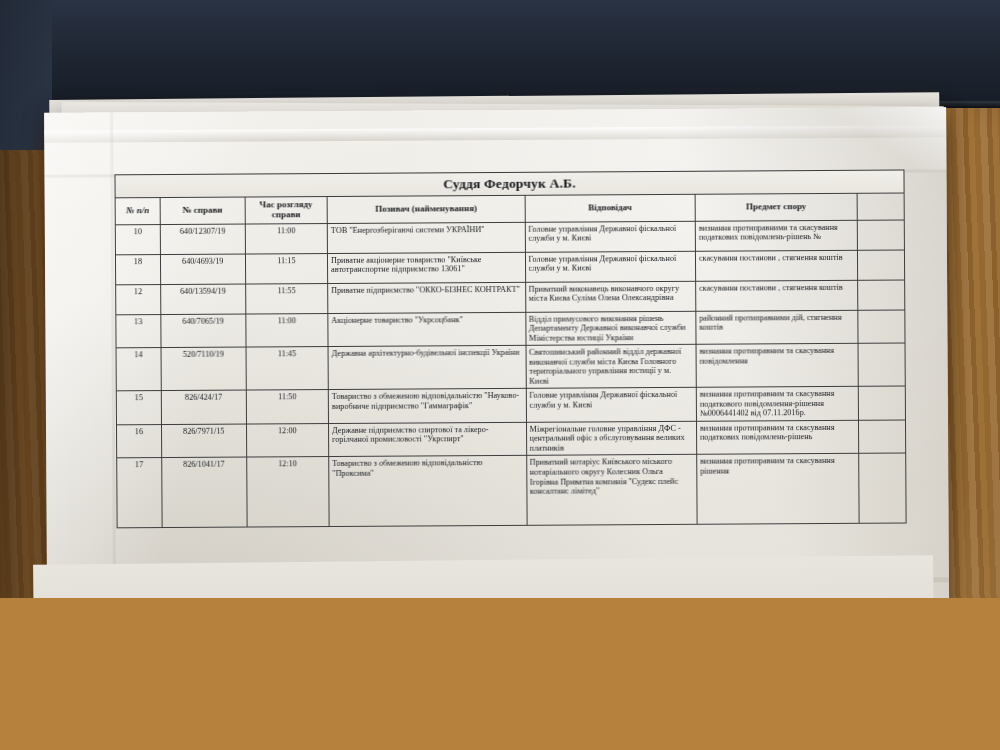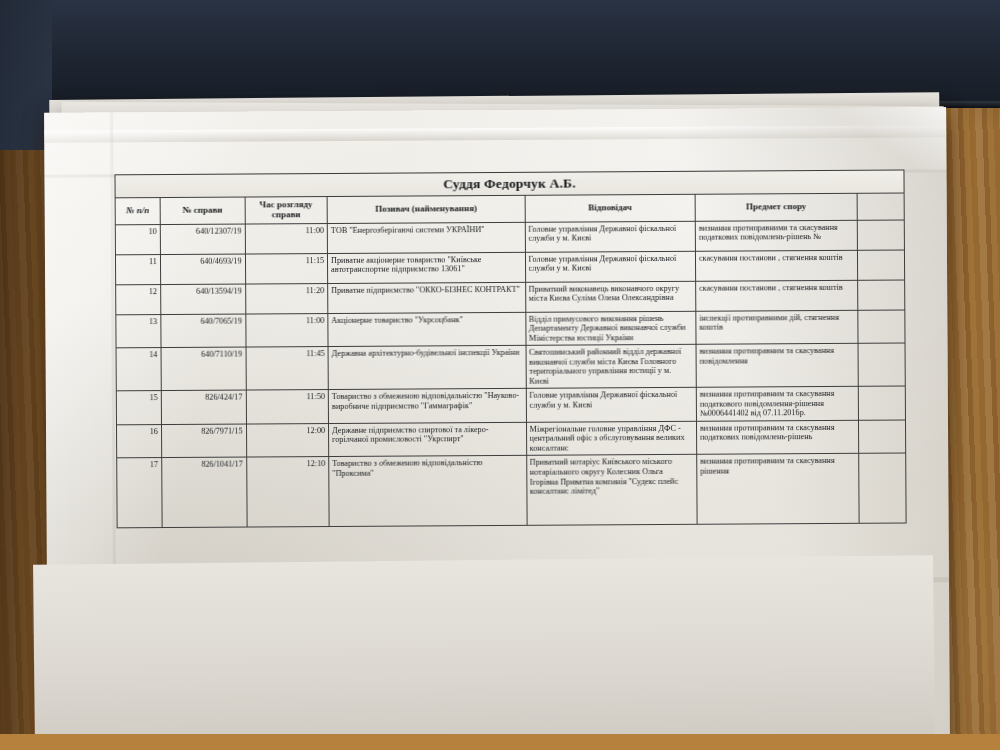--- a/index.html
+++ b/index.html
@@ -11,21 +11,21 @@
     height: 750px;
     overflow: hidden;
     font-family: "Liberation Serif", serif;
     background: #b5813c;
   }
 
   
   #scene {
     position: relative;
     width: 1000px;
-    height: 734px;
+    height: 598px;
     overflow: hidden;
   }
   .desk {
     position: absolute;
     inset: 0;
     background:
       linear-gradient(95deg, rgba(0,0,0,0.22) 0%, rgba(0,0,0,0.04) 18%, rgba(255,255,255,0.06) 42%, rgba(0,0,0,0.06) 70%, rgba(0,0,0,0.20) 100%),
       repeating-linear-gradient(88deg,
         #c08b45 0px, #c08b45 6px,
         #b67f3c 6px, #b67f3c 12px,
@@ -168,21 +168,21 @@
     padding: 3px 2px;
     line-height: 1.1;
   }
   .c-num    { width: 38px; text-align: center; font-style: italic; }
   .c-case   { width: 76px; text-align: center; }
   .c-time   { width: 74px; text-align: center; margin-top: 24px; }
   .c-plain  { width: 184px; font-family: Liberation Serif, serif; }
   .c-def    { width: 158px; }
   .c-subj   { width: 150px; }
   .c-last   { width: 40px; }
-  td.center { text-align: right; }
+  td.center { text-align: center; }
   .ro { height: 30px; }
 
   
   .doc, .doc-title { text-rendering: optimizeLegibility; }
   .blurish { filter: blur(0.18px); }
 
   .paper-curl {
     position: absolute;
     right: -4px;
     top: -6px;
@@ -247,70 +247,70 @@
           <tr class="ro">
             <td class="center">10</td>
             <td class="center">640/12307/19</td>
             <td class="center">11:00</td>
             <td>ТОВ "Енергозберігаючі системи УКРАЇНИ"</td>
             <td>Головне управління Державної фіскальної служби у м. Києві</td>
             <td>визнання протиправними та скасування податкових повідомлень-рішень №</td>
             <td></td>
           </tr>
           <tr class="ro">
-            <td class="center">11</td>
+            <td class="center">18</td>
             <td class="center">640/4693/19</td>
             <td class="center">11:15</td>
             <td>Приватне акціонерне товариство "Київське автотранспортне підприємство 13061"</td>
             <td>Головне управління Державної фіскальної служби у м. Києві</td>
             <td>скасування постанови , стягнення коштів</td>
             <td></td>
           </tr>
           <tr class="ro">
             <td class="center">12</td>
             <td class="center">640/13594/19</td>
-            <td class="center">11:20</td>
+            <td class="center">11:55</td>
             <td>Приватне підприємство "ОККО-БІЗНЕС КОНТРАКТ"</td>
             <td>Приватний виконавець виконавчого округу міста Києва Суліма Олена Олександрівна</td>
             <td>скасування постанови , стягнення коштів</td>
             <td></td>
           </tr>
           <tr class="ro">
             <td class="center">13</td>
             <td class="center">640/7065/19</td>
             <td class="center">11:00</td>
             <td>Акціонерне товариство "Укрсоцбанк"</td>
             <td>Відділ примусового виконання рішень Департаменту Державної виконавчої служби Міністерства юстиції України</td>
-            <td>інспекції протиправними дій, стягнення коштів</td>
+            <td>районний протиправними дій, стягнення коштів</td>
             <td></td>
           </tr>
           <tr class="ro">
             <td class="center">14</td>
-            <td class="center">640/7110/19</td>
+            <td class="center">520/7110/19</td>
             <td class="center">11:45</td>
             <td>Державна архітектурно-будівельної інспекції України</td>
             <td>Святошинський районний відділ державної виконавчої служби міста Києва Головного територіального управління юстиції у м. Києві</td>
             <td>визнання протиправним та скасування повідомлення</td>
             <td></td>
           </tr>
           <tr class="ro">
             <td class="center">15</td>
             <td class="center">826/424/17</td>
             <td class="center">11:50</td>
             <td>Товариство з обмеженою відповідальністю "Науково-виробниче підприємство "Гаммаграфік"</td>
             <td>Головне управління Державної фіскальної служби у м. Києві</td>
             <td>визнання протиправним та скасування податкового повідомлення-рішення №0006441402 від 07.11.2016р.</td>
             <td></td>
           </tr>
           <tr class="ro">
             <td class="center">16</td>
             <td class="center">826/7971/15</td>
             <td class="center">12:00</td>
             <td>Державне підприємство спиртової та лікеро-горілчаної промисловості "Укрспирт"</td>
-            <td>Міжрегіональне головне управління ДФС - центральний офіс з обслуговування великих консалтанс</td>
+            <td>Міжрегіональне головне управління ДФС - центральний офіс з обслуговування великих платників</td>
             <td>визнання протиправним та скасування податкових повідомлень-рішень</td>
             <td></td>
           </tr>
           <tr style="height:70px">
             <td class="center">17</td>
             <td class="center">826/1041/17</td>
             <td class="center">12:10</td>
             <td>Товариство з обмеженою відповідальністю "Проксима"</td>
             <td>Приватний нотаріус Київського міського нотаріального округу Колесник Ольга Ігорівна Приватна компанія "Судекс плейс консалтанс лімітед"</td>
             <td>визнання протиправним та скасування рішення</td>

